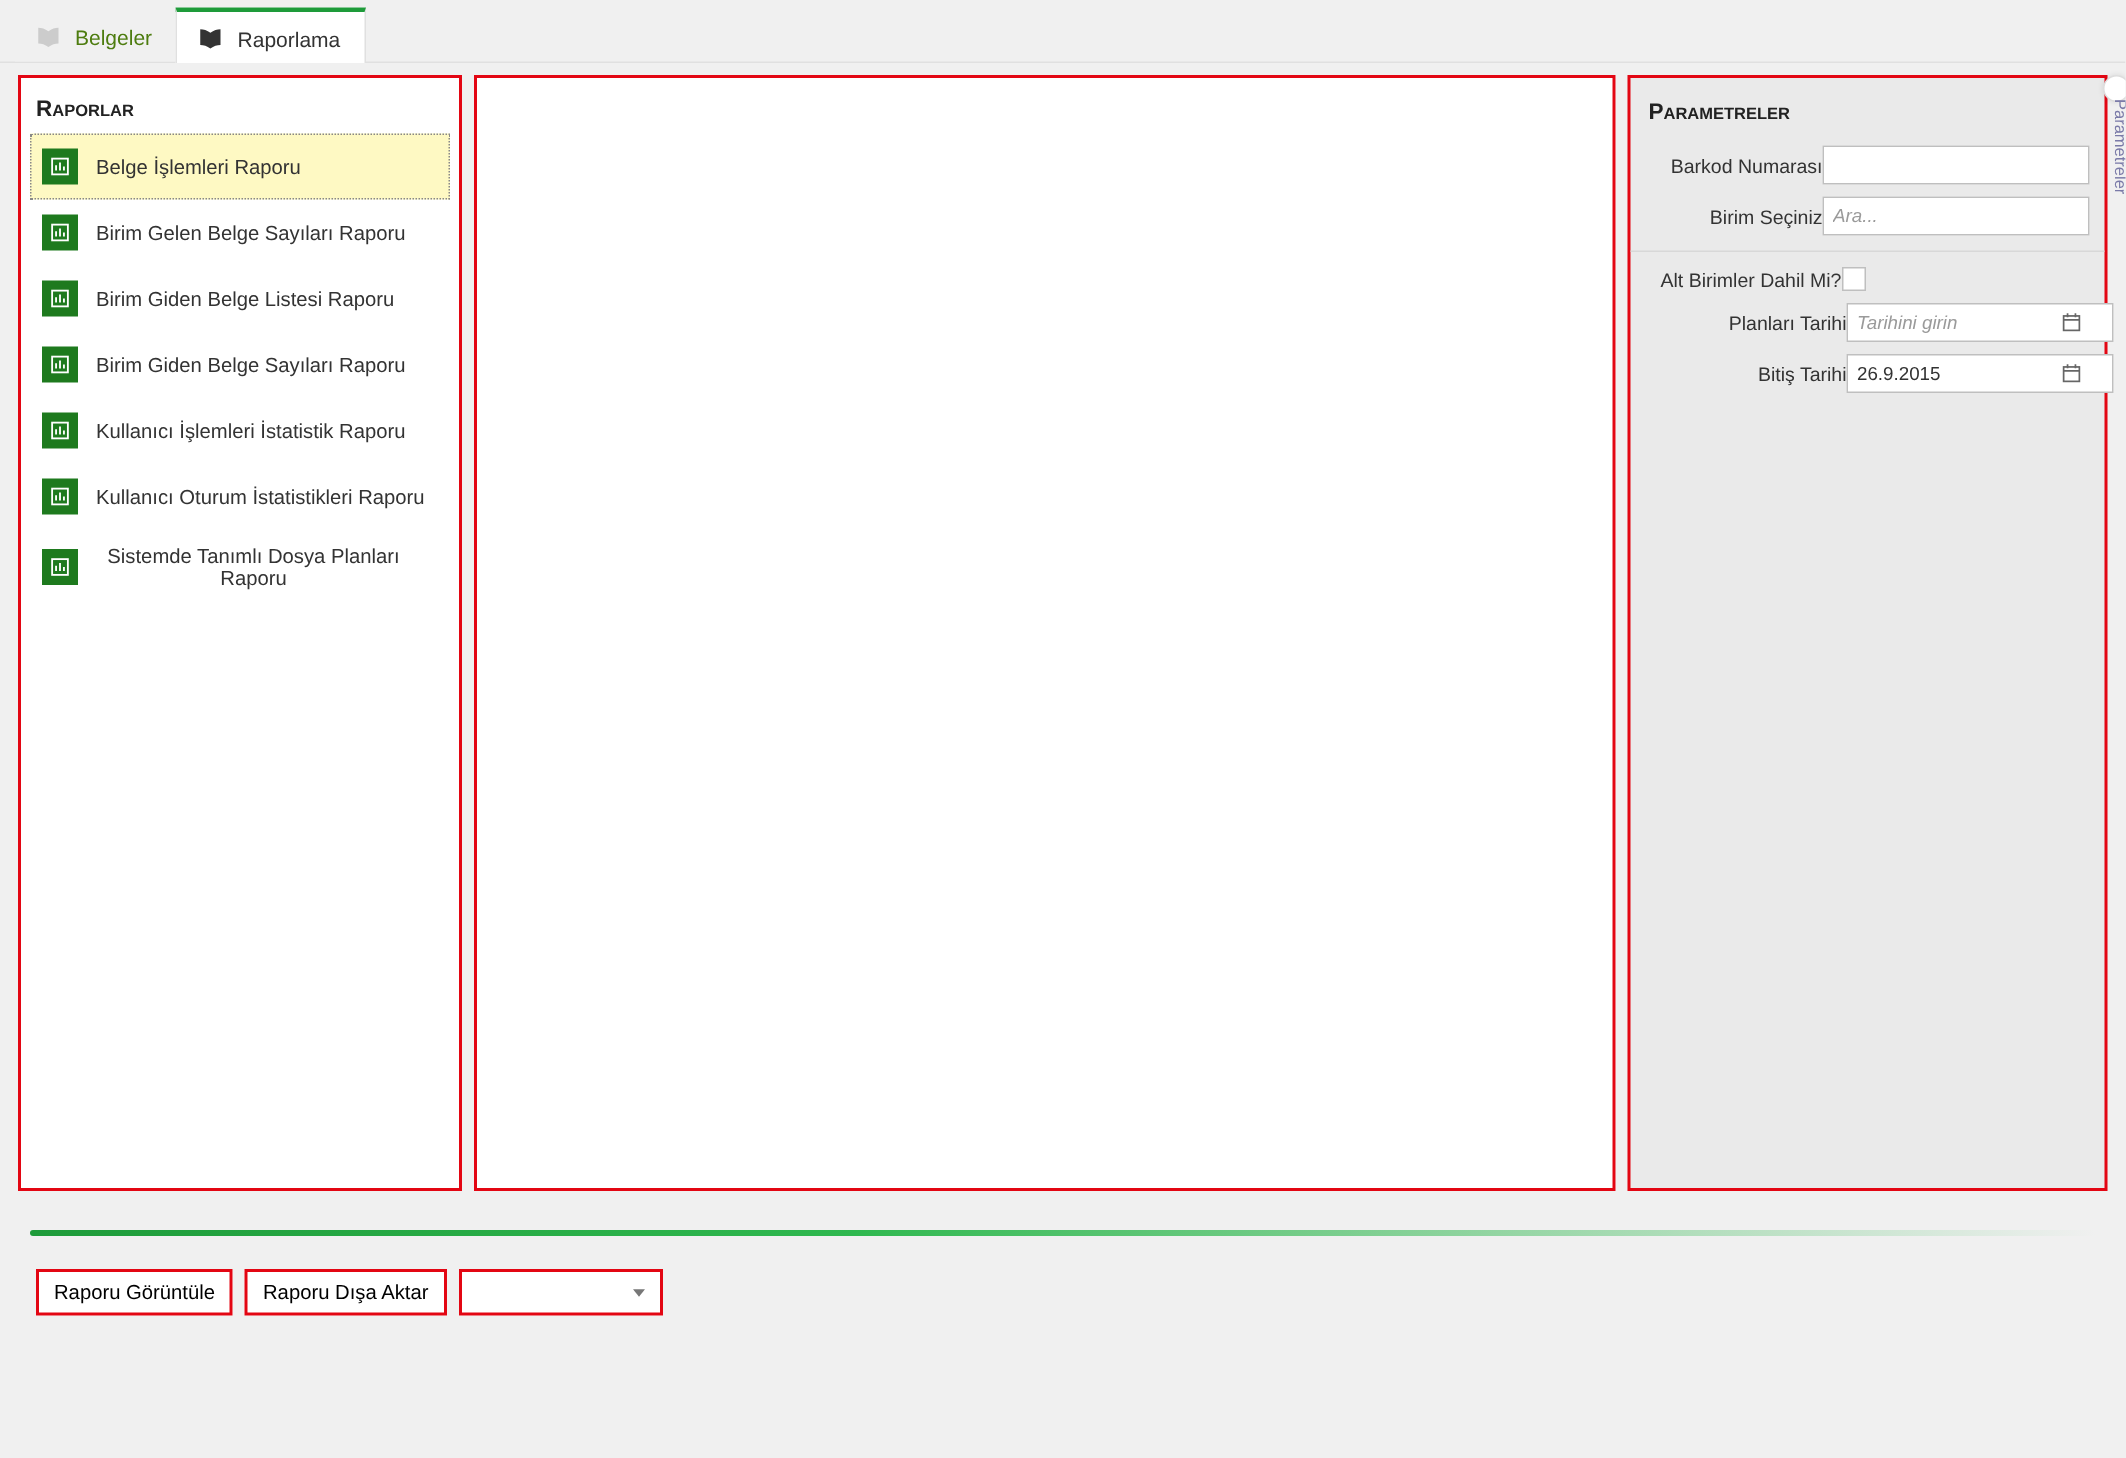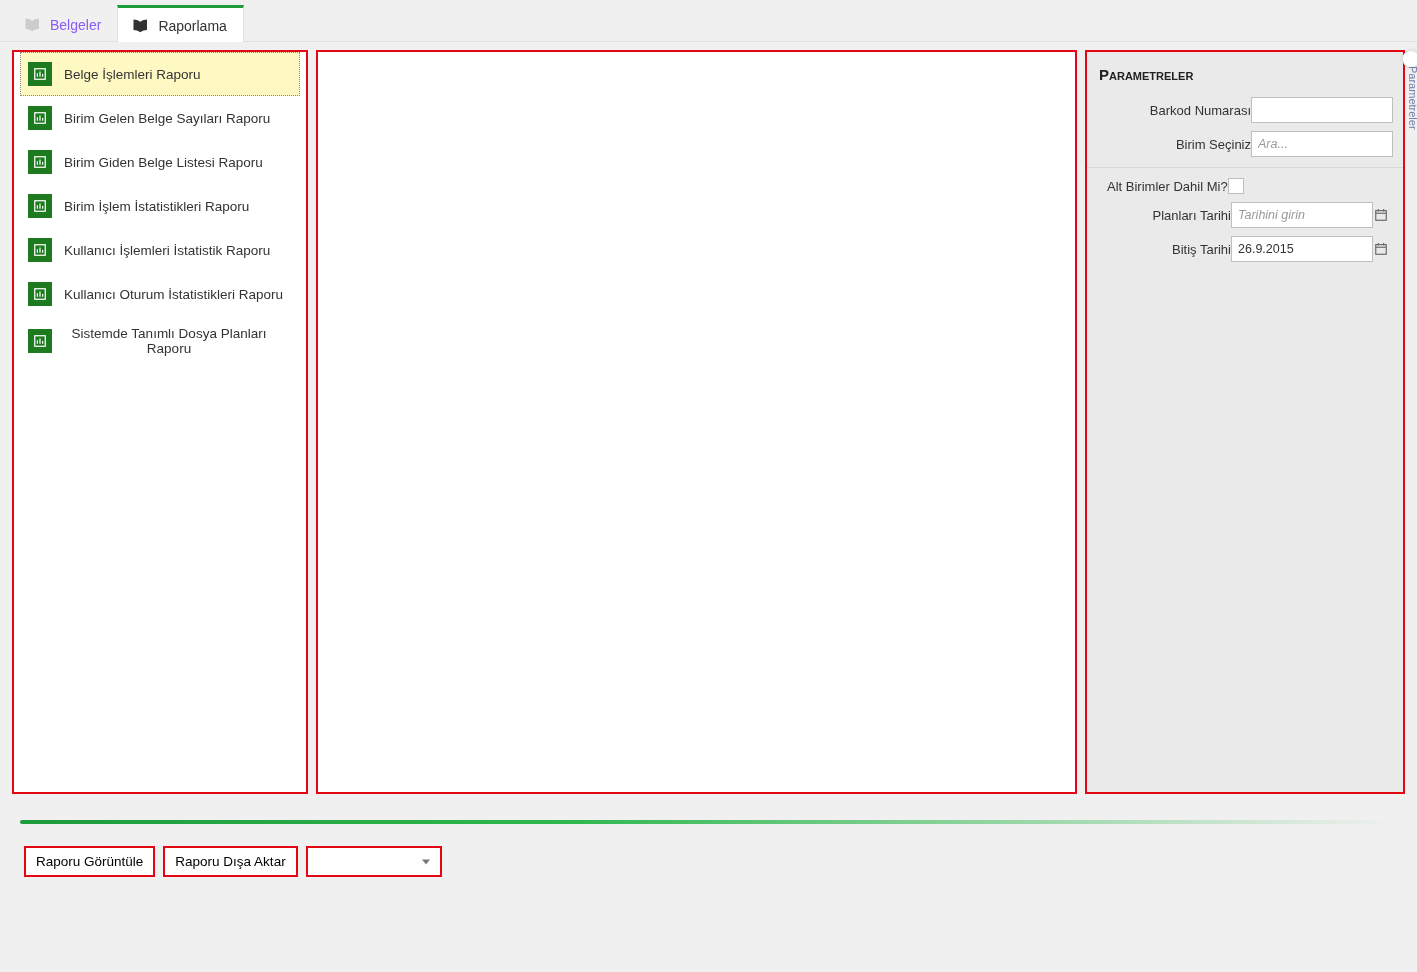--- a/index.html
+++ b/index.html
@@ -26,21 +26,21 @@
 .tab {
   display: flex;
   align-items: center;
   gap: 8px;
   padding: 10px 16px 8px 14px;
   font-size: 14px;
   cursor: pointer;
   position: relative;
 }
 .tab.inactive {
-  color: #8b5cf6;
+  color: #4d7c0f;
   background: #f0f0f0;
 }
 .tab.active {
   background: #fff;
   color: #333;
   border-top: 3px solid #1e9b3a;
   border-left: 1px solid #e0e0e0;
   border-right: 1px solid #e0e0e0;
   margin-bottom: -1px;
 }
@@ -110,21 +110,21 @@
   gap: 0;
   padding: 4px 10px;
 }
 .param-row.left-align { justify-content: flex-start; padding-left: 12px; }
 .param-label {
   font-size: 13px;
   color: #333;
   text-align: right;
 }
 .param-input {
-  width: 142px;
+  width: 178px;
   height: 26px;
   border: 1px solid #bfbfbf;
   background: #fff;
   font-size: 12.5px;
   padding: 0 6px;
   font-family: inherit;
   color: #333;
 }
 .param-input::placeholder { color: #9a9a9a; font-style: italic; }
 .param-input.date { padding-right: 24px; }
@@ -220,20 +220,21 @@
           <path d="M2 2c3 0 6 1 9 3 3-2 6-3 9-3v14c-3 0-6 1-9 3-3-2-6-3-9-3V2z"></path>
         </svg>
     </span>
     <span>Raporlama</span>
   </div>
 </div>
 
 <div class="main">
 
   <div class="panel left">
+    <div class="panel-title">Raporlar</div>
     <div class="report-list">
       <div class="report-item selected">
         <span class="report-icon">
           <svg viewBox="0 0 16 16" fill="none" stroke="#fff" stroke-width="1.4">
               <rect x="2" y="2" width="12" height="12"></rect>
               <line x1="5" y1="11" x2="5" y2="7"></line>
               <line x1="8" y1="11" x2="8" y2="5"></line>
               <line x1="11" y1="11" x2="11" y2="8"></line>
             </svg>
         </span>
@@ -263,21 +264,21 @@
       </div>
       <div class="report-item">
         <span class="report-icon">
           <svg viewBox="0 0 16 16" fill="none" stroke="#fff" stroke-width="1.4">
               <rect x="2" y="2" width="12" height="12"></rect>
               <line x1="5" y1="11" x2="5" y2="7"></line>
               <line x1="8" y1="11" x2="8" y2="5"></line>
               <line x1="11" y1="11" x2="11" y2="8"></line>
             </svg>
         </span>
-        <span>Birim İşlem İstatistikleri Raporu</span>
+        <span>Birim Giden Belge Sayıları Raporu</span>
       </div>
       <div class="report-item">
         <span class="report-icon">
           <svg viewBox="0 0 16 16" fill="none" stroke="#fff" stroke-width="1.4">
               <rect x="2" y="2" width="12" height="12"></rect>
               <line x1="5" y1="11" x2="5" y2="7"></line>
               <line x1="8" y1="11" x2="8" y2="5"></line>
               <line x1="11" y1="11" x2="11" y2="8"></line>
             </svg>
         </span>

